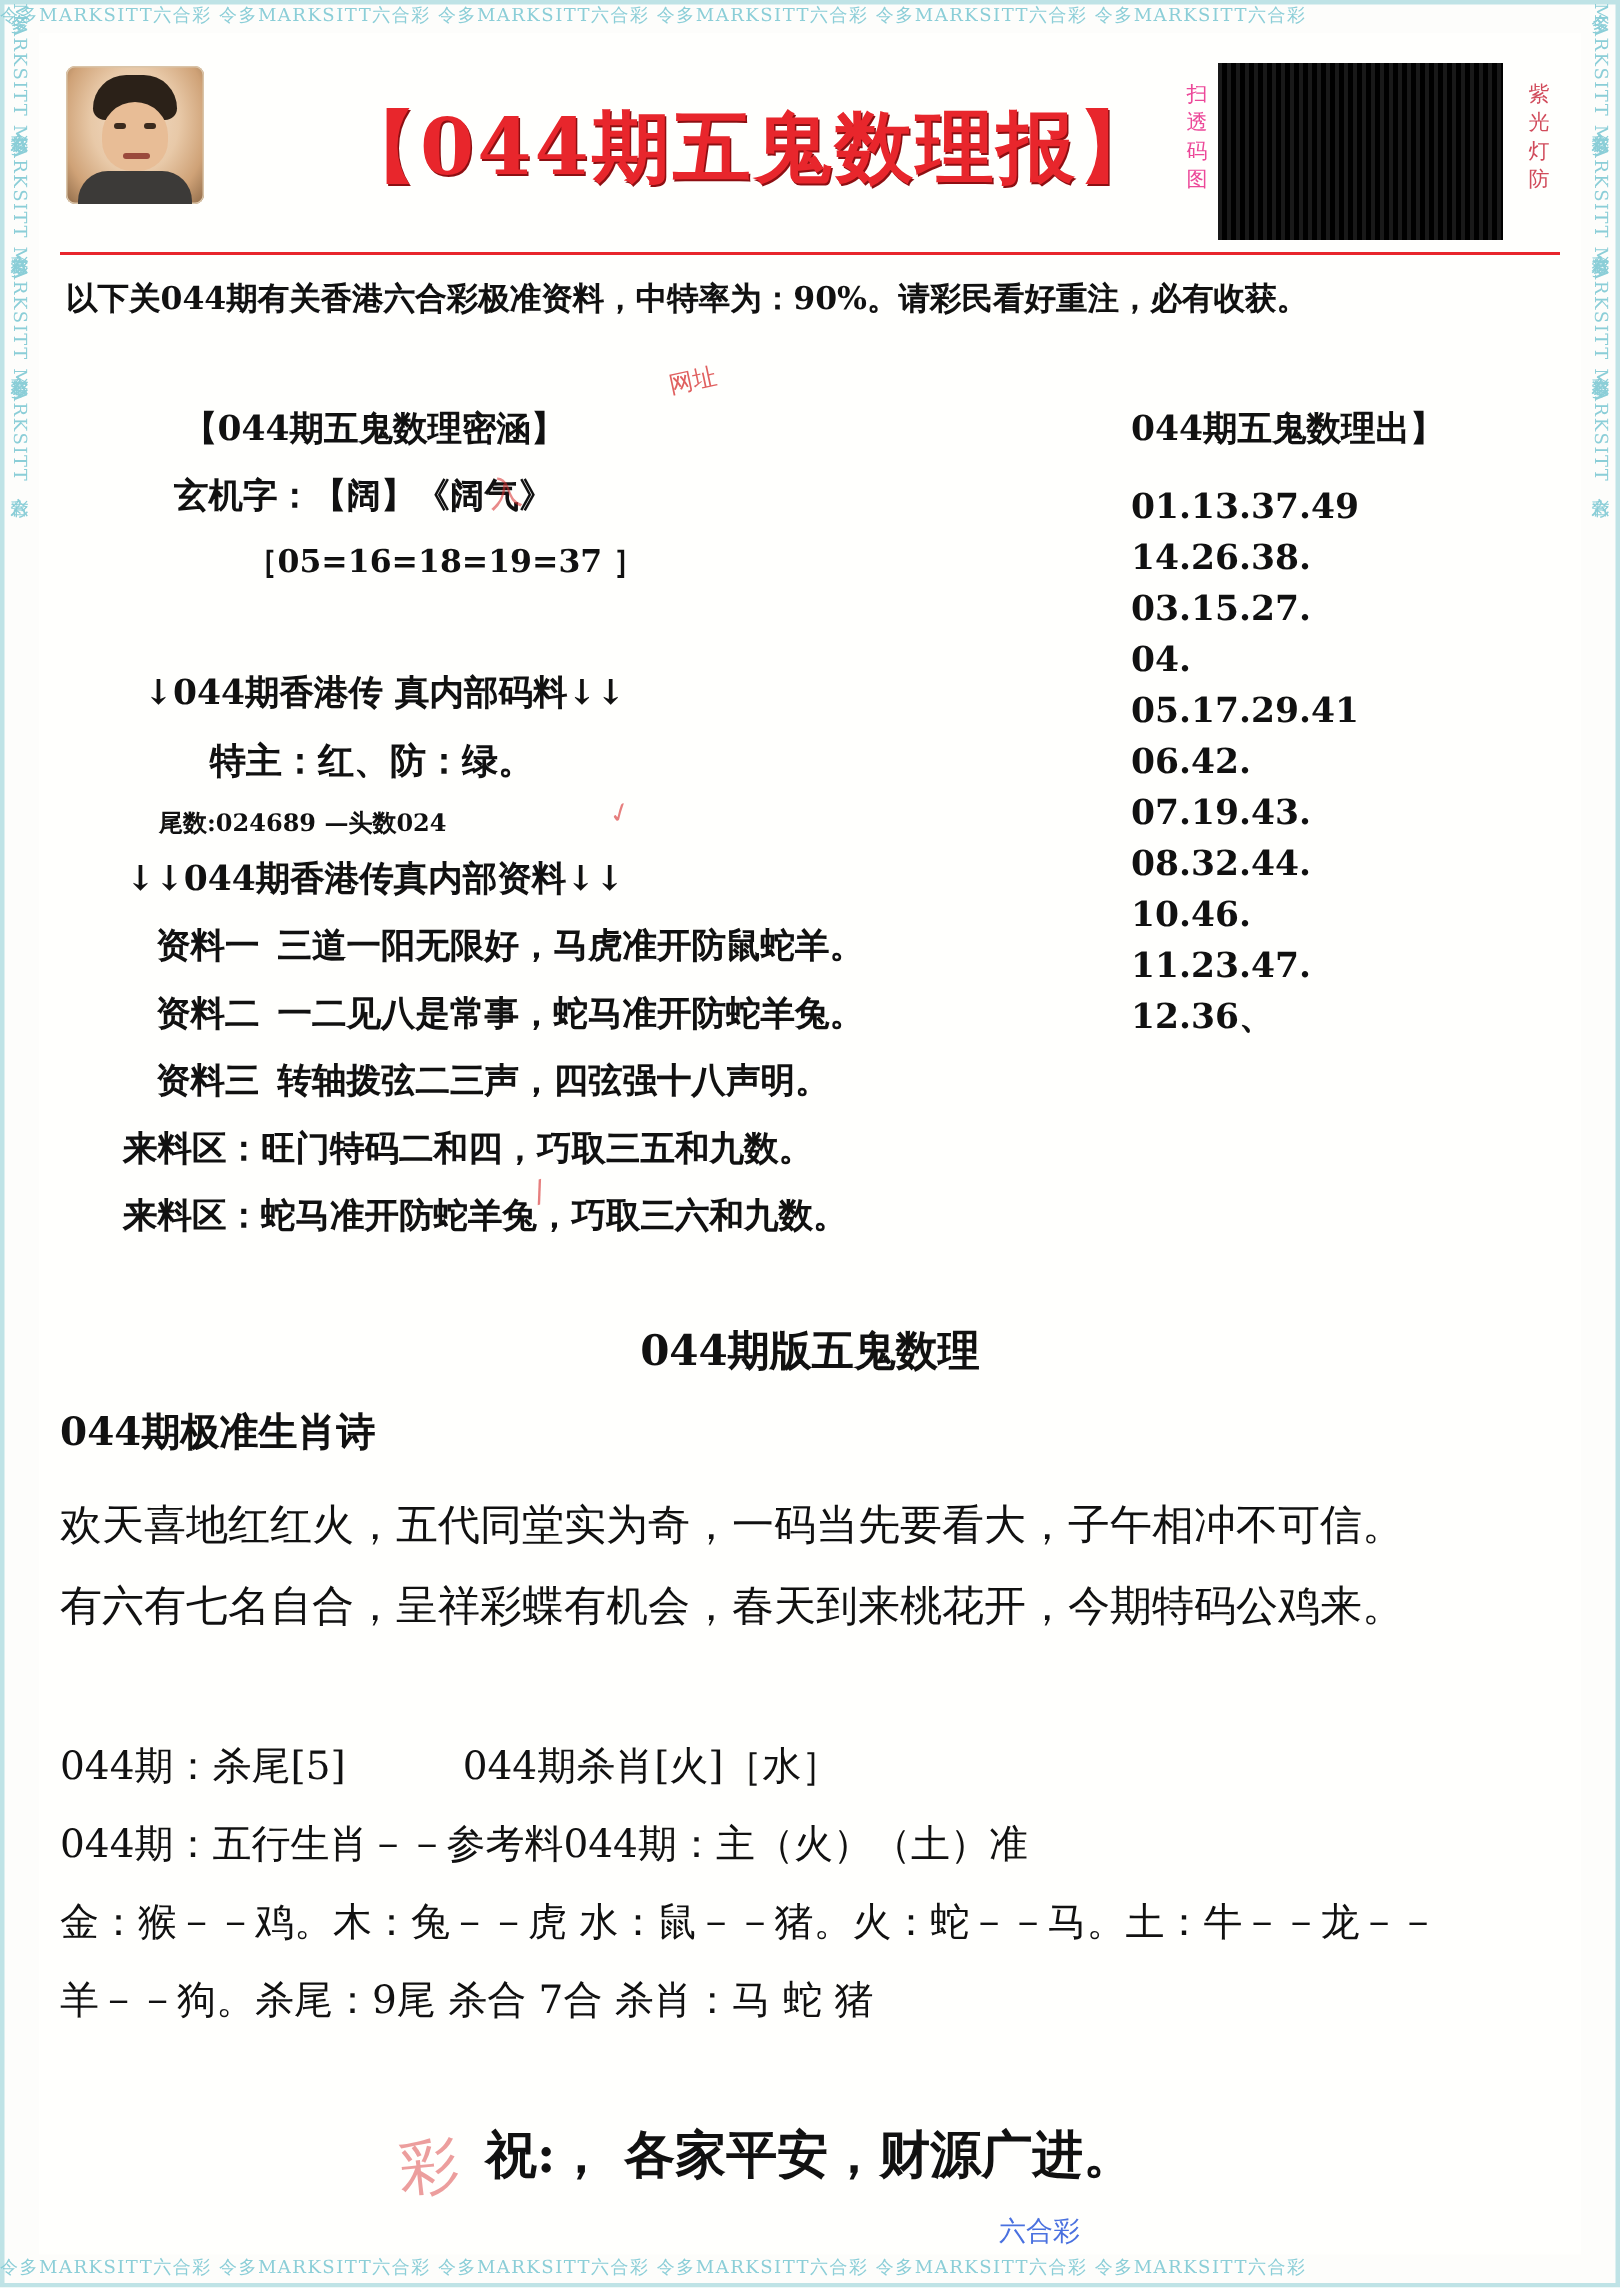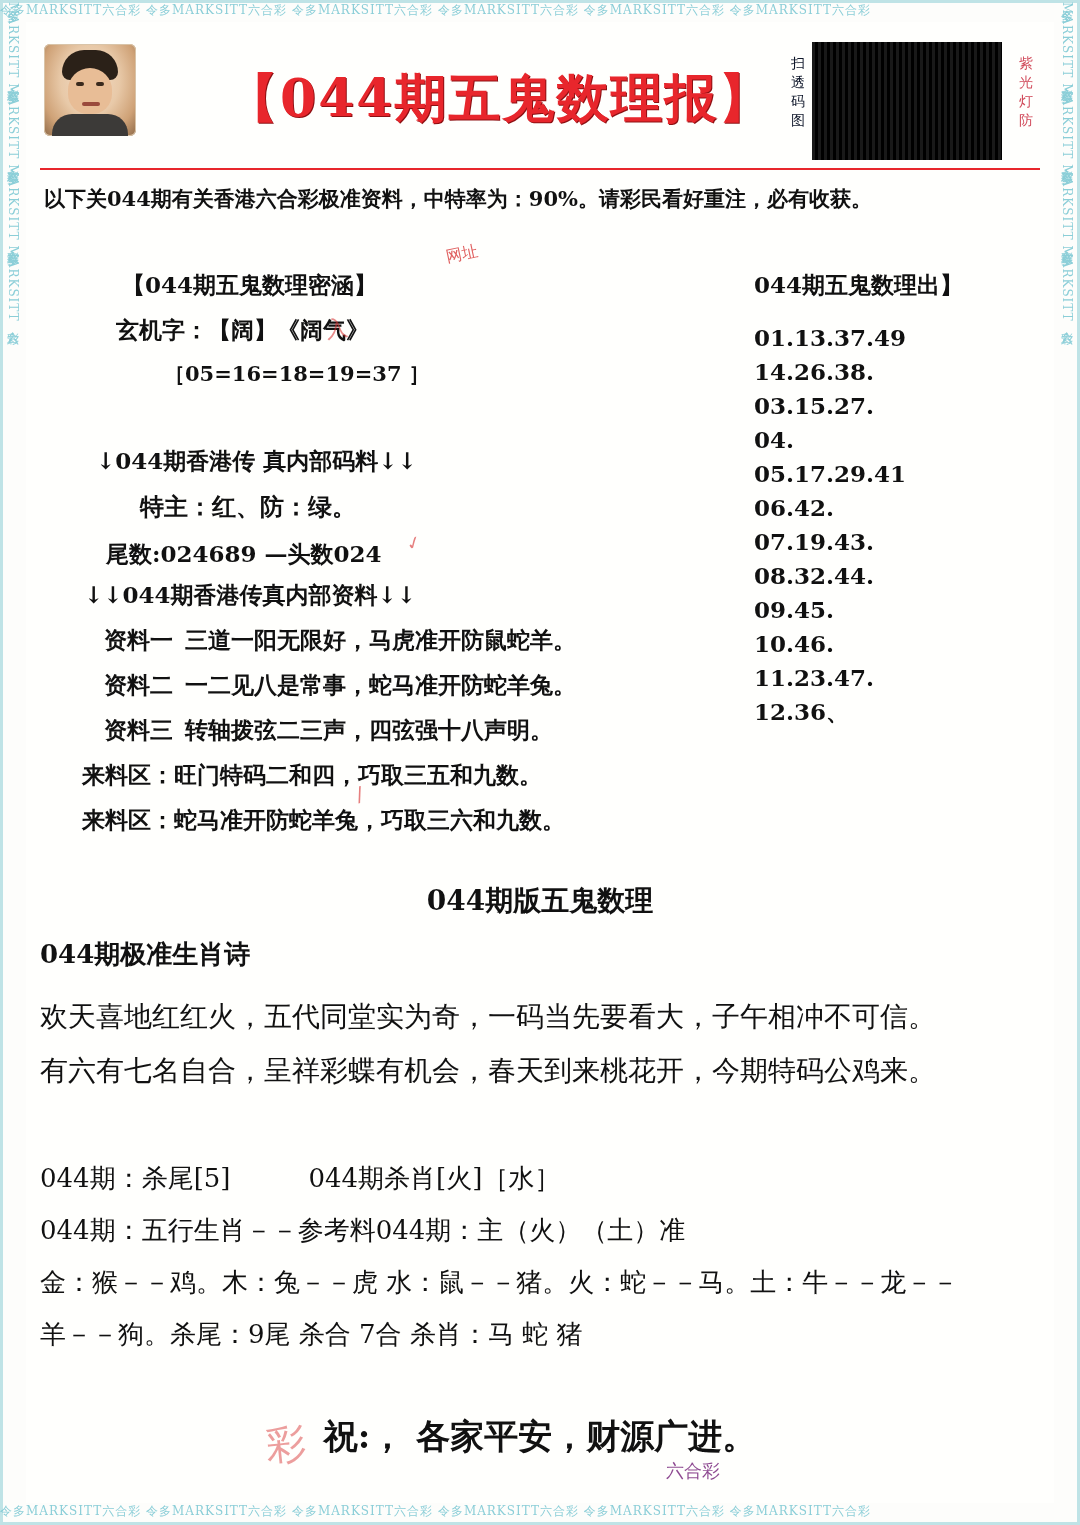--- a/index.html
+++ b/index.html
@@ -89,21 +89,21 @@
     position:absolute;inset:0;
     background-image:
       repeating-linear-gradient(90deg,#1d1d1d 0 3px,#000 3px 6px),
       repeating-linear-gradient(0deg,#141414 0 3px,#000 3px 7px);
     opacity:.85;
   }
   .side-col{
     position:absolute;
     width:20px;
     font-size:14px;
-    color:#0f172a;
+    color:#ec4899;
     line-height:19px;
     text-align:center;
     font-family:"DejaVu Serif","Liberation Serif",serif;
   }
   .side-col.left-of-qr{right:246px;top:32px;}
   .side-col.right-of-qr{right:18px;top:32px;color:#d14b5b;}
   .hr-red{
     position:absolute;left:14px;right:14px;top:146px;
     height:2px;background:#e8262c;
   }
@@ -125,21 +125,21 @@
     font-family:"DejaVu Serif","Liberation Serif",serif;
     color:#111;
   }
   .mihan{
     font-size:23px;font-weight:bold;margin-left:78px;
   }
   .xuanji{font-size:23px;font-weight:bold;margin:14px 0 0 72px;}
   .bracket-nums{font-size:21px;font-weight:bold;margin:14px 0 0 120px;}
   .sec-title{font-size:23px;font-weight:bold;margin:58px 0 0 52px;}
   .tezhu{font-size:24px;font-weight:bold;margin:14px 0 0 96px;position:relative;}
-  .weishu{font-size:23px;font-weight:bold;margin:16px 0 0 62px;}
+  .weishu{font-size:16px;font-weight:bold;margin:16px 0 0 62px;}
   .sec-title2{font-size:23px;font-weight:bold;margin:10px 0 0 40px;}
   .zl{font-size:23px;font-weight:bold;margin:14px 0 0 60px;}
   .zl .lbl{margin-right:12px;}
   .lailiao{font-size:23px;font-weight:bold;margin:14px 0 0 38px;}
   .right-head{
     font-size:23px;font-weight:bold;text-align:left;margin-left:36px;
   }
   .num-list{
     margin:20px 0 0 36px;font-size:23px;line-height:34px;font-weight:bold;
   }
@@ -173,22 +173,22 @@
     font-family:"DejaVu Serif","Liberation Serif",serif;
   }
   
   .scribble{position:absolute;pointer-events:none;}
   .sc1{left:420px;top:222px;color:#d62b2b;font-size:16px;transform:rotate(-12deg);opacity:.75;}
   .sc2{left:300px;top:292px;color:#d62b2b;font-size:22px;transform:rotate(-8deg);opacity:.55;}
   .sc3{left:380px;top:510px;color:#d62b2b;font-size:18px;transform:rotate(-20deg);opacity:.6;}
   .sc4{left:330px;top:760px;color:#d62b2b;font-size:20px;transform:rotate(-15deg);opacity:.6;}
   .sc5{left:240px;top:1395px;color:#d62b2b;font-size:40px;transform:rotate(-6deg);opacity:.45;}
   .footmark{
-    position:absolute;left:640px;bottom:20px;
-    color:#701a75;font-size:18px;opacity:.8;
+    position:absolute;left:640px;bottom:4px;
+    color:#1d4ed8;font-size:18px;opacity:.8;
   }
 </style>
 </head>
 <body>
 
 <div class="border-frame"></div>
 <div class="edge edge-top">令多MARKSITT六合彩 令多MARKSITT六合彩 令多MARKSITT六合彩 令多MARKSITT六合彩 令多MARKSITT六合彩 令多MARKSITT六合彩 </div>
 <div class="edge edge-bottom">令多MARKSITT六合彩 令多MARKSITT六合彩 令多MARKSITT六合彩 令多MARKSITT六合彩 令多MARKSITT六合彩 令多MARKSITT六合彩 </div>
 <div class="edge edge-left">
     <span class="vtext">令多MARKSITT六合彩令多MARKSITT六合彩令多MARKSITT六合彩令多MARKSITT六合彩</span>
@@ -254,21 +254,20 @@
     <div class="right-head">044期五鬼数理出】</div>
     <div class="num-list">
       <div>01.13.37.49</div>
       <div>14.26.38.</div>
       <div>03.15.27.</div>
       <div>04.</div>
       <div>05.17.29.41</div>
       <div>06.42.</div>
       <div>07.19.43.</div>
       <div>08.32.44.</div>
-      <div>09.45.</div>
       <div>10.46.</div>
       <div>11.23.47.</div>
       <div>12.36、</div>
     </div>
   </div>
 
   <div class="mid-title">044期版五鬼数理</div>
   <div class="shengxiao-label">044期极准生肖诗</div>
   <div class="poem">
     <div>欢天喜地红红火，五代同堂实为奇，一码当先要看大，子午相冲不可信。</div>

